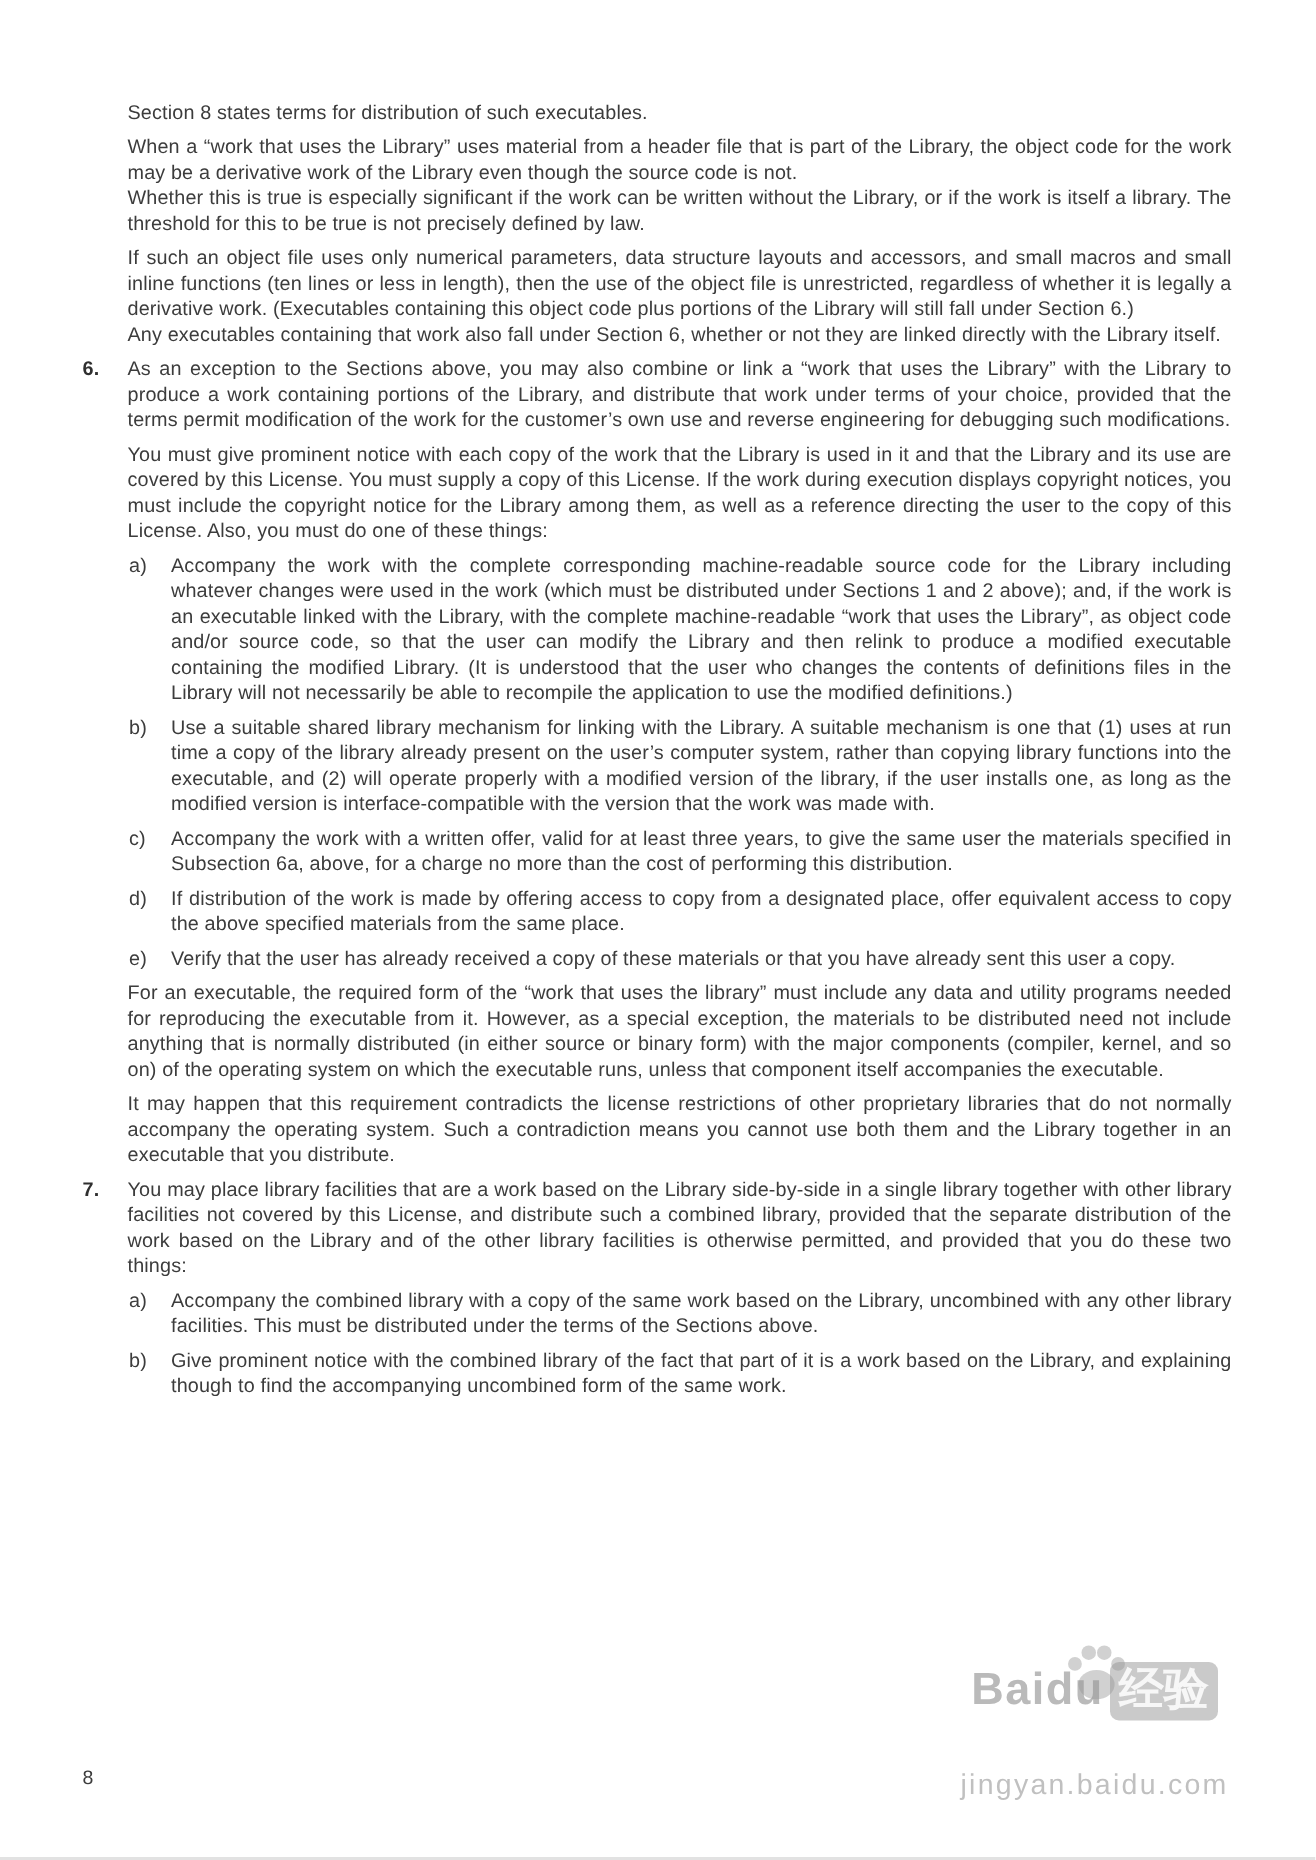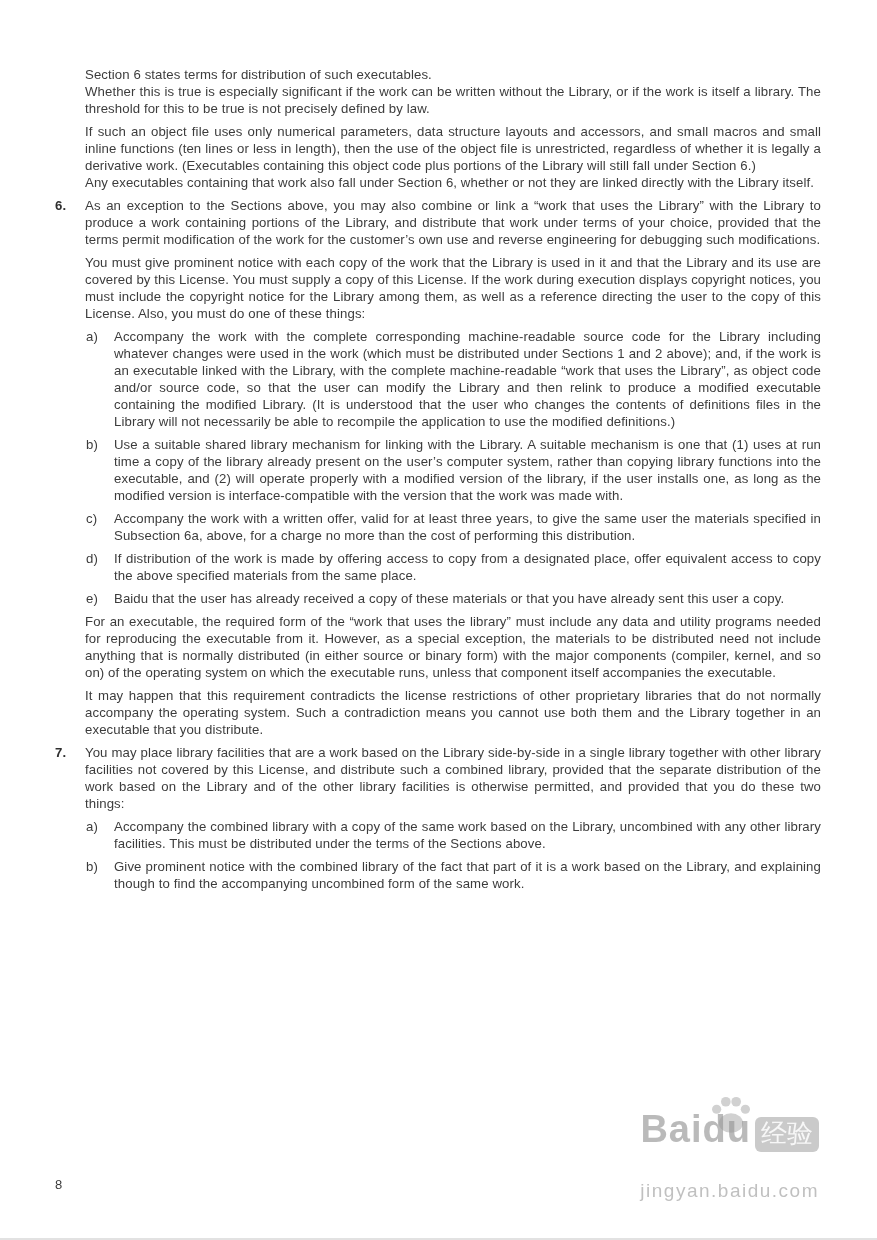--- a/index.html
+++ b/index.html
@@ -42,26 +42,26 @@
   }
   .wm-brand-row {
     position: relative; display: flex; align-items: baseline; justify-content: center;
     gap: 4px; height: 48px;
   }
   .wm-paw {
     position: absolute; left: 68px; top: -16px; width: 46px; height: 46px;
     opacity: 0.55;
   }
   .wm-latin {
-    font-size: 38px; font-weight: bold; color: rgba(130,130,130,0.55);
+    font-size: 30px; font-weight: bold; color: rgba(130,130,130,0.55);
     text-shadow: 0 1px 0 rgba(255,255,255,0.7);
     letter-spacing: 1px;
   }
   .wm-cn {
-    font-size: 26px; font-weight: normal; color: rgba(255,255,255,0.85);
+    font-size: 30px; font-weight: bold; color: rgba(255,255,255,0.85);
     background: rgba(150,150,150,0.5);
     border-radius: 6px; padding: 2px 6px 4px 6px;
     line-height: 1.1;
   }
   .wm-url {
     margin-top: 24px;
     font-size: 19px; color: rgba(140,140,140,0.55);
     text-shadow: 0 1px 0 rgba(255,255,255,0.7);
     letter-spacing: 1.5px;
   }
@@ -71,31 +71,32 @@
     background: #e2e2e2;
   }
 </style>
 </head>
 <body>
 
 <div class="page">
 
   <div class="doc-content">
 
-  <div class="block paragraph"><span class="text">Section 6 states terms for distribution of such executables.</span></div>
+  <div class="block paragraph"><span class="text">Section 8 states terms for distribution of such executables.</span></div>
+      <div class="block paragraph"><span class="text">When a “work that uses the Library” uses material from a header file that is part of the Library, the object code for the work may be a derivative work of the Library even though the source code is not.</span></div>
       <div class="block paragraph nogap"><span class="text">Whether this is true is especially significant if the work can be written without the Library, or if the work is itself a library. The threshold for this to be true is not precisely defined by law.</span></div>
       <div class="block paragraph"><span class="text">If such an object file uses only numerical parameters, data structure layouts and accessors, and small macros and small inline functions (ten lines or less in length), then the use of the object file is unrestricted, regardless of whether it is legally a derivative work. (Executables containing this object code plus portions of the Library will still fall under Section 6.)</span></div>
       <div class="block paragraph nogap"><span class="text">Any executables containing that work also fall under Section 6, whether or not they are linked directly with the Library itself.</span></div>
       <div class="block numbered"><span class="marker">6.</span><span class="text">As an exception to the Sections above, you may also combine or link a “work that uses the Library” with the Library to produce a work containing portions of the Library, and distribute that work under terms of your choice, provided that the terms permit modification of the work for the customer’s own use and reverse engineering for debugging such modifications.</span></div>
       <div class="block paragraph"><span class="text">You must give prominent notice with each copy of the work that the Library is used in it and that the Library and its use are covered by this License. You must supply a copy of this License. If the work during execution displays copyright notices, you must include the copyright notice for the Library among them, as well as a reference directing the user to the copy of this License. Also, you must do one of these things:</span></div>
       <div class="block lettered"><span class="marker">a)</span><span class="text">Accompany the work with the complete corresponding machine-readable source code for the Library including whatever changes were used in the work (which must be distributed under Sections 1 and 2 above); and, if the work is an executable linked with the Library, with the complete machine-readable “work that uses the Library”, as object code and/or source code, so that the user can modify the Library and then relink to produce a modified executable containing the modified Library. (It is understood that the user who changes the contents of definitions files in the Library will not necessarily be able to recompile the application to use the modified definitions.)</span></div>
       <div class="block lettered"><span class="marker">b)</span><span class="text">Use a suitable shared library mechanism for linking with the Library. A suitable mechanism is one that (1) uses at run time a copy of the library already present on the user’s computer system, rather than copying library functions into the executable, and (2) will operate properly with a modified version of the library, if the user installs one, as long as the modified version is interface-compatible with the version that the work was made with.</span></div>
       <div class="block lettered"><span class="marker">c)</span><span class="text">Accompany the work with a written offer, valid for at least three years, to give the same user the materials specified in Subsection 6a, above, for a charge no more than the cost of performing this distribution.</span></div>
       <div class="block lettered"><span class="marker">d)</span><span class="text">If distribution of the work is made by offering access to copy from a designated place, offer equivalent access to copy the above specified materials from the same place.</span></div>
-      <div class="block lettered"><span class="marker">e)</span><span class="text">Baidu that the user has already received a copy of these materials or that you have already sent this user a copy.</span></div>
+      <div class="block lettered"><span class="marker">e)</span><span class="text">Verify that the user has already received a copy of these materials or that you have already sent this user a copy.</span></div>
       <div class="block paragraph"><span class="text">For an executable, the required form of the “work that uses the library” must include any data and utility programs needed for reproducing the executable from it. However, as a special exception, the materials to be distributed need not include anything that is normally distributed (in either source or binary form) with the major components (compiler, kernel, and so on) of the operating system on which the executable runs, unless that component itself accompanies the executable.</span></div>
       <div class="block paragraph"><span class="text">It may happen that this requirement contradicts the license restrictions of other proprietary libraries that do not normally accompany the operating system. Such a contradiction means you cannot use both them and the Library together in an executable that you distribute.</span></div>
       <div class="block numbered"><span class="marker">7.</span><span class="text">You may place library facilities that are a work based on the Library side-by-side in a single library together with other library facilities not covered by this License, and distribute such a combined library, provided that the separate distribution of the work based on the Library and of the other library facilities is otherwise permitted, and provided that you do these two things:</span></div>
       <div class="block lettered"><span class="marker">a)</span><span class="text">Accompany the combined library with a copy of the same work based on the Library, uncombined with any other library facilities. This must be distributed under the terms of the Sections above.</span></div>
       <div class="block lettered"><span class="marker">b)</span><span class="text">Give prominent notice with the combined library of the fact that part of it is a work based on the Library, and explaining though to find the accompanying uncombined form of the same work.</span></div>
     </div>
 
   <div class="page-number">8</div>
 
   <div class="watermark">

